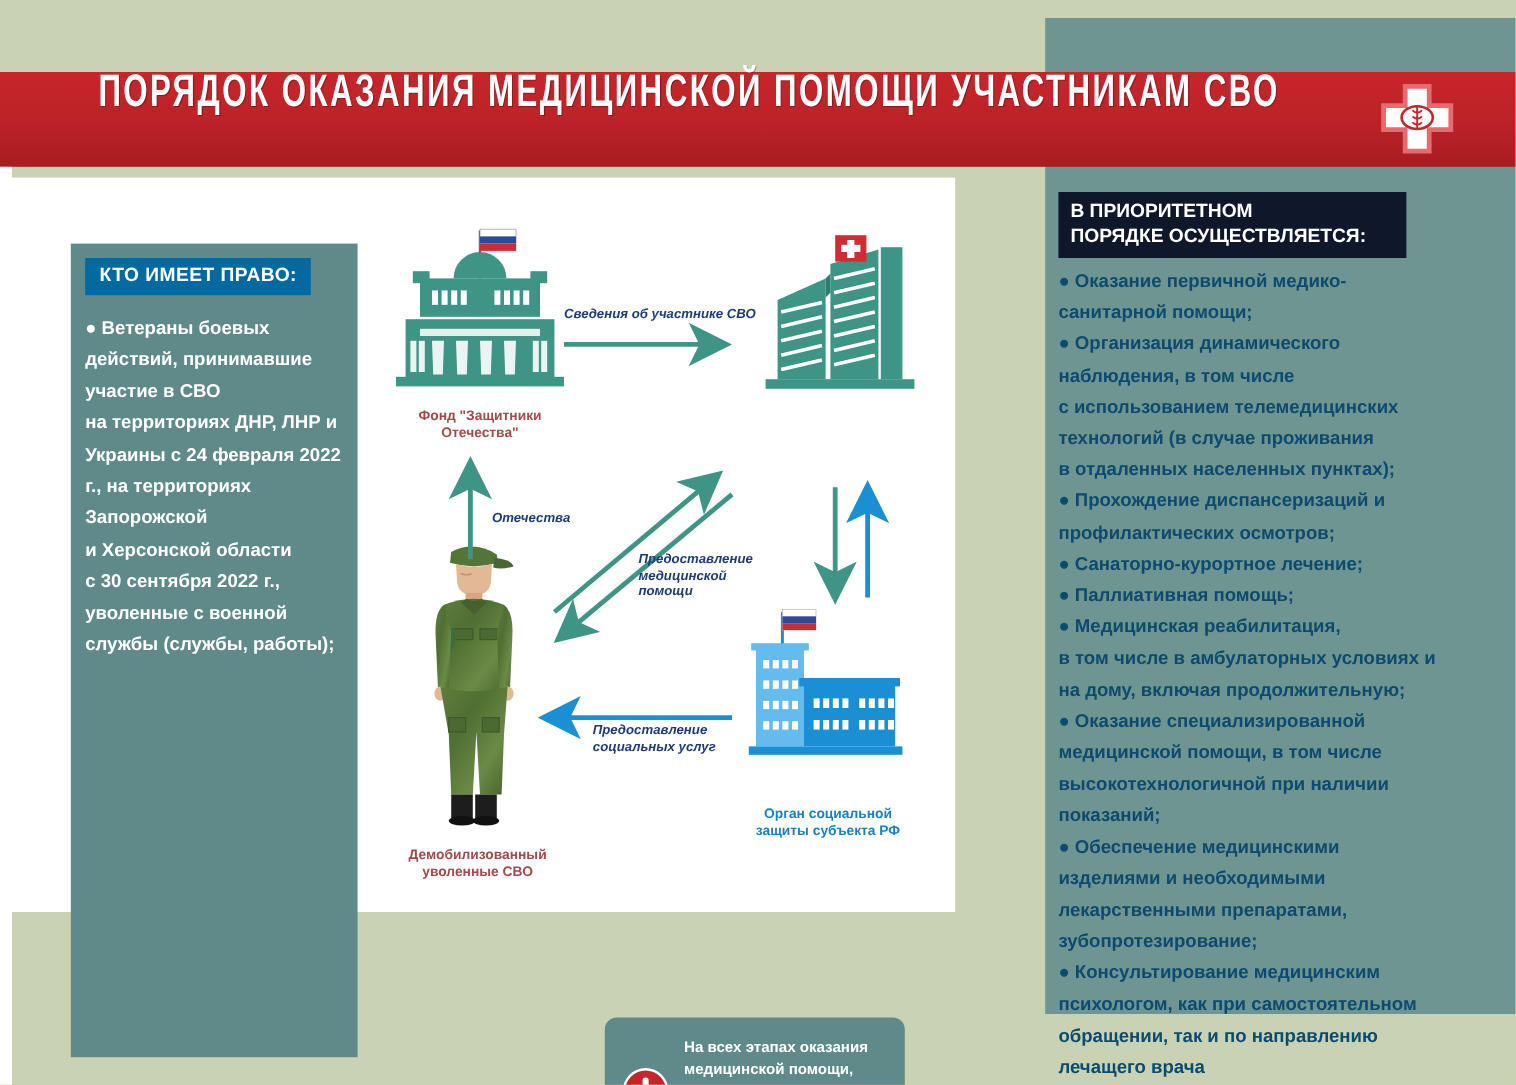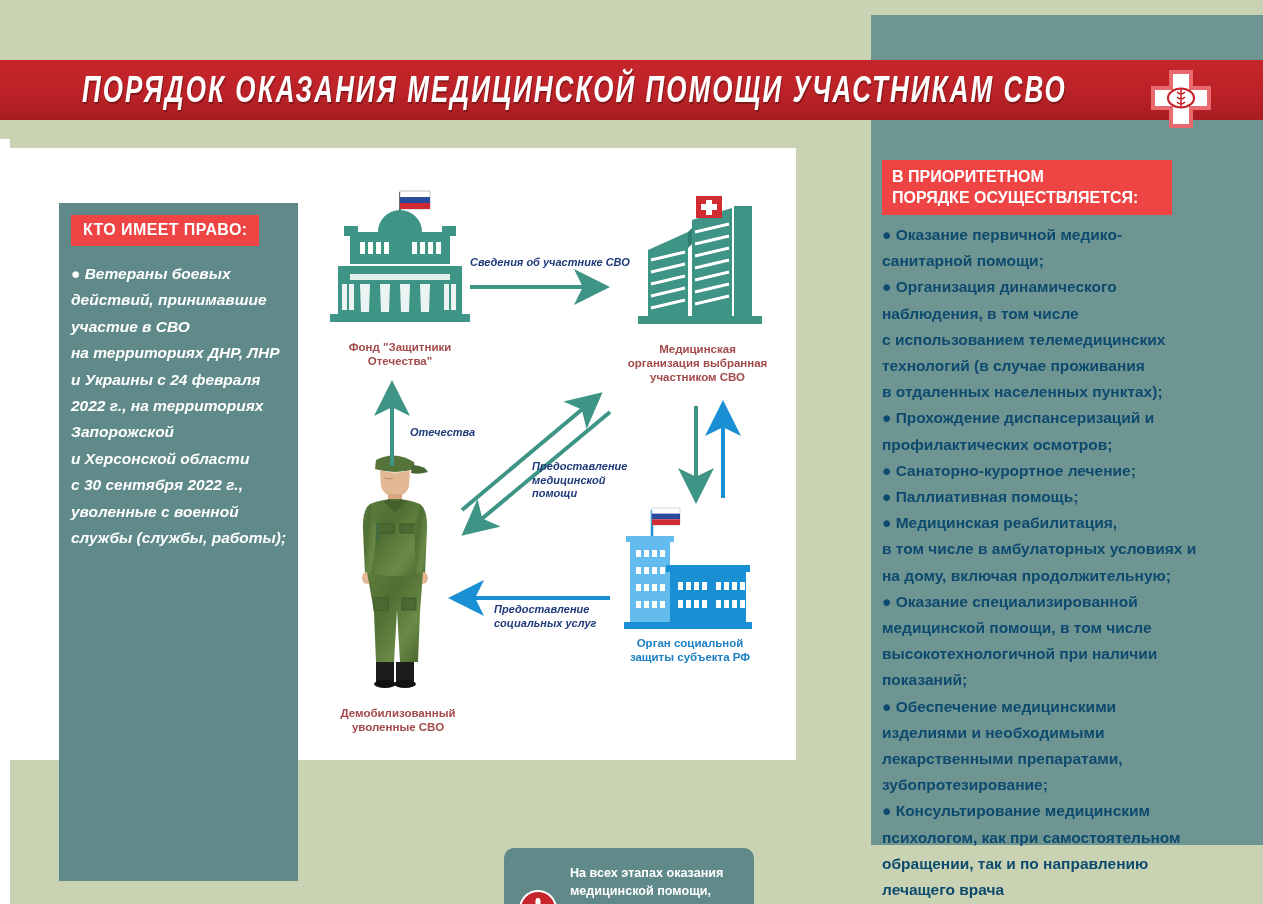--- a/index.html
+++ b/index.html
@@ -10,23 +10,23 @@
     overflow:hidden;position:relative;
   }
   .page{position:absolute;inset:0;}
 
   
   .bg-olive{position:absolute;left:0;top:0;width:1263px;height:904px;background:#c9d3b3;}
   .right-teal-band{position:absolute;left:871px;top:15px;width:392px;height:830px;background:#6f9593;}
 
   
   .header{
-    position:absolute;left:0;top:60px;width:1263px;height:60px;
+    position:absolute;left:0;top:60px;width:1263px;height:79px;
     background:linear-gradient(180deg,#c6262b 0%,#bb2227 55%,#a81c21 100%);
-    display:flex;align-items:center;font-style:italic;
+    display:flex;align-items:flex-start;
   }
   .header-title{
     margin-left:82px;
     color:#ffffff;
     font-size:28px;
     font-weight:bold;
     letter-spacing:2.2px;
     transform:scaleY(1.35) scaleX(0.93);
     transform-origin:left center;
     white-space:nowrap;
@@ -44,34 +44,34 @@
     position:absolute;left:10px;top:148px;width:786px;height:612px;background:#ffffff;
   }
 
   
   .left-panel{
     position:absolute;left:59px;top:203px;width:239px;height:678px;
     background:#5f8a89;
   }
   .left-panel-title{
     position:absolute;left:12px;top:12px;
-    background:#ef4444;color:#fff;
+    background:#0369a1;color:#fff;
     font-size:16px;font-weight:bold;letter-spacing:.4px;
     padding:6px 12px 7px 12px;
   }
   .left-list{
     position:absolute;left:12px;top:58px;width:222px;
     color:#ffffff;font-size:15.5px;font-weight:bold;line-height:26.4px;
   }
-  .left-list .blk{margin:0 0 0 0;font-style:italic;}
+  .left-list .blk{margin:0 0 0 0;}
 
   
   .right-title{
     position:absolute;left:882px;top:160px;width:270px;
-    background:#ef4444;color:#fff;
+    background:#0f172a;color:#fff;
     font-size:16px;font-weight:bold;line-height:21px;
     padding:6px 10px 7px 10px;
   }
   .right-list{
     position:absolute;left:882px;top:222px;width:318px;
     color:#0c4a6e;font-size:15.5px;font-weight:bold;line-height:26.2px;
   }
 
   
   .diagram{position:absolute;left:10px;top:148px;width:786px;height:612px;}
@@ -212,23 +212,20 @@
       </g>
 
       <rect x="124" y="22" width="18" height="110" fill="#3e9485"></rect>
 
       <path d="M78 48 L82 44 L82 60 L78 64 Z" fill="#2f7d70"></path>
 
       <rect x="86" y="12" width="26" height="22" fill="#d02c32"></rect>
       <rect x="96" y="16" width="6" height="15" fill="#ffffff"></rect>
       <rect x="91" y="20" width="16" height="6" fill="#ffffff"></rect>
     </svg>
-    <div class="cap" style="left:600px;top:194px;width:175px;white-space:pre-line">Медицинская
-организация выбранная
-участником СВО</div>
 
     <svg style="position:absolute;left:330px;top:298px;width:110px;height:250px" viewBox="0 0 110 250">
       <defs>
         <linearGradient id="camo" x1="0" y1="0" x2="1" y2="1">
           <stop offset="0%" stop-color="#5f7d3c"></stop>
           <stop offset="35%" stop-color="#4f6f33"></stop>
           <stop offset="70%" stop-color="#6b8a46"></stop>
           <stop offset="100%" stop-color="#47632c"></stop>
         </linearGradient>
       </defs>
@@ -312,21 +309,21 @@
           <rect x="78" y="104" width="5" height="8"></rect>
           <rect x="86" y="104" width="5" height="8"></rect>
           <rect x="94" y="104" width="5" height="8"></rect>
         <rect x="108" y="104" width="5" height="8"></rect>
           <rect x="116" y="104" width="5" height="8"></rect>
           <rect x="124" y="104" width="5" height="8"></rect>
           <rect x="132" y="104" width="5" height="8"></rect>
       </g>
       <rect x="16" y="126" width="128" height="7" fill="#1b8fd4"></rect>
     </svg>
-    <div class="cap" style="left:600px;top:488px;width:160px;color:#1b7fc4;white-space:pre-line">Орган социальной
+    <div class="cap" style="left:600px;top:524px;width:160px;color:#1b7fc4;white-space:pre-line">Орган социальной
 защиты субъекта РФ</div>
 
     <svg style="position:absolute;left:0;top:0;width:786px;height:612px" viewBox="0 0 786 612">
       <defs>
         <marker id="ahG" markerWidth="9" markerHeight="9" refX="7.5" refY="4.5" orient="auto">
           <path d="M0,0 L9,4.5 L0,9 L2.2,4.5 Z" fill="#3e9485"></path>
         </marker>
         <marker id="ahB" markerWidth="9" markerHeight="9" refX="7.5" refY="4.5" orient="auto">
           <path d="M0,0 L9,4.5 L0,9 L2.2,4.5 Z" fill="#1b8fd4"></path>
         </marker>

